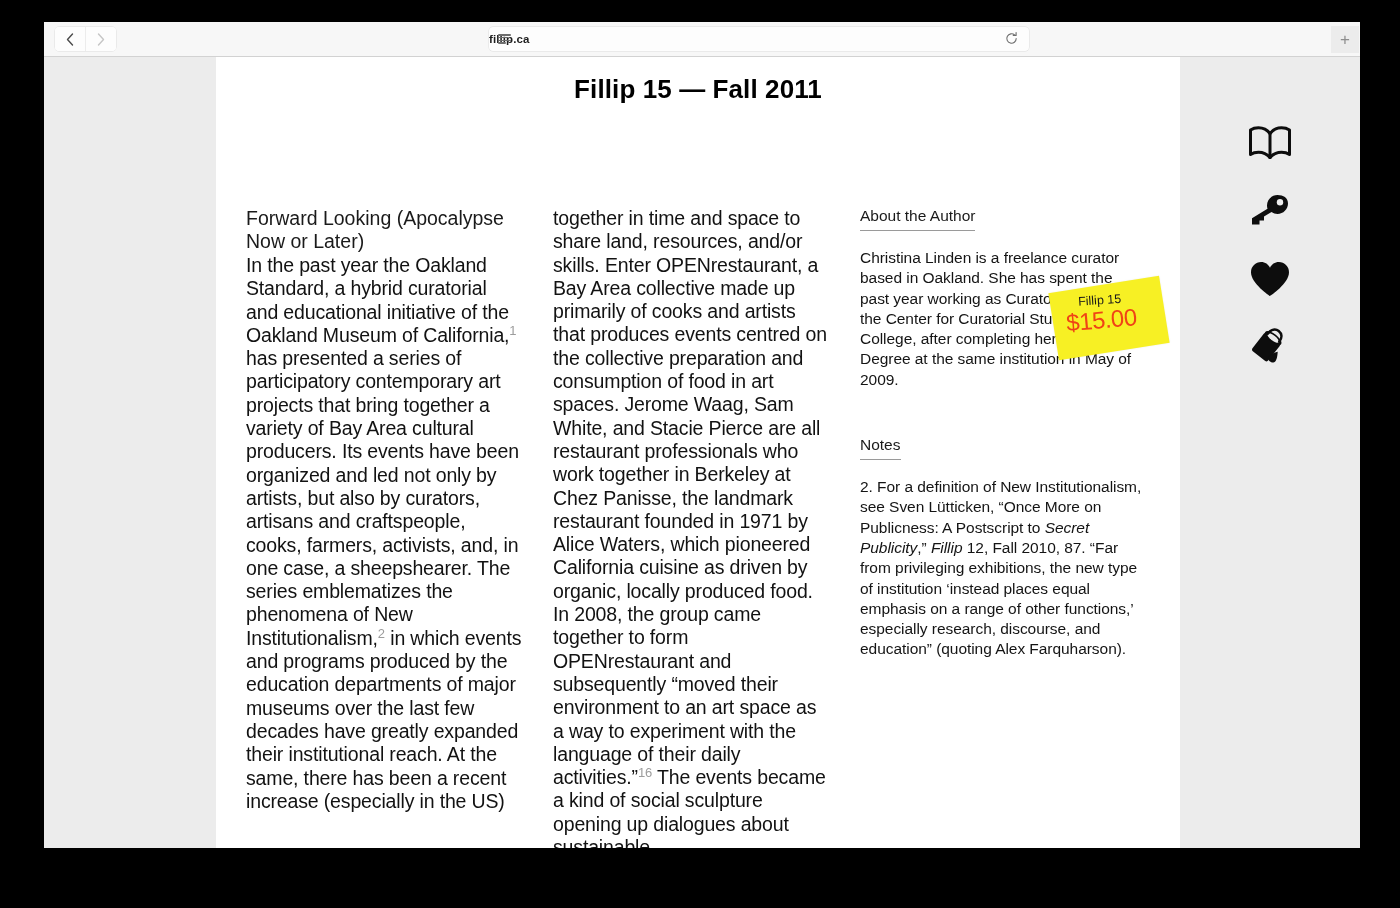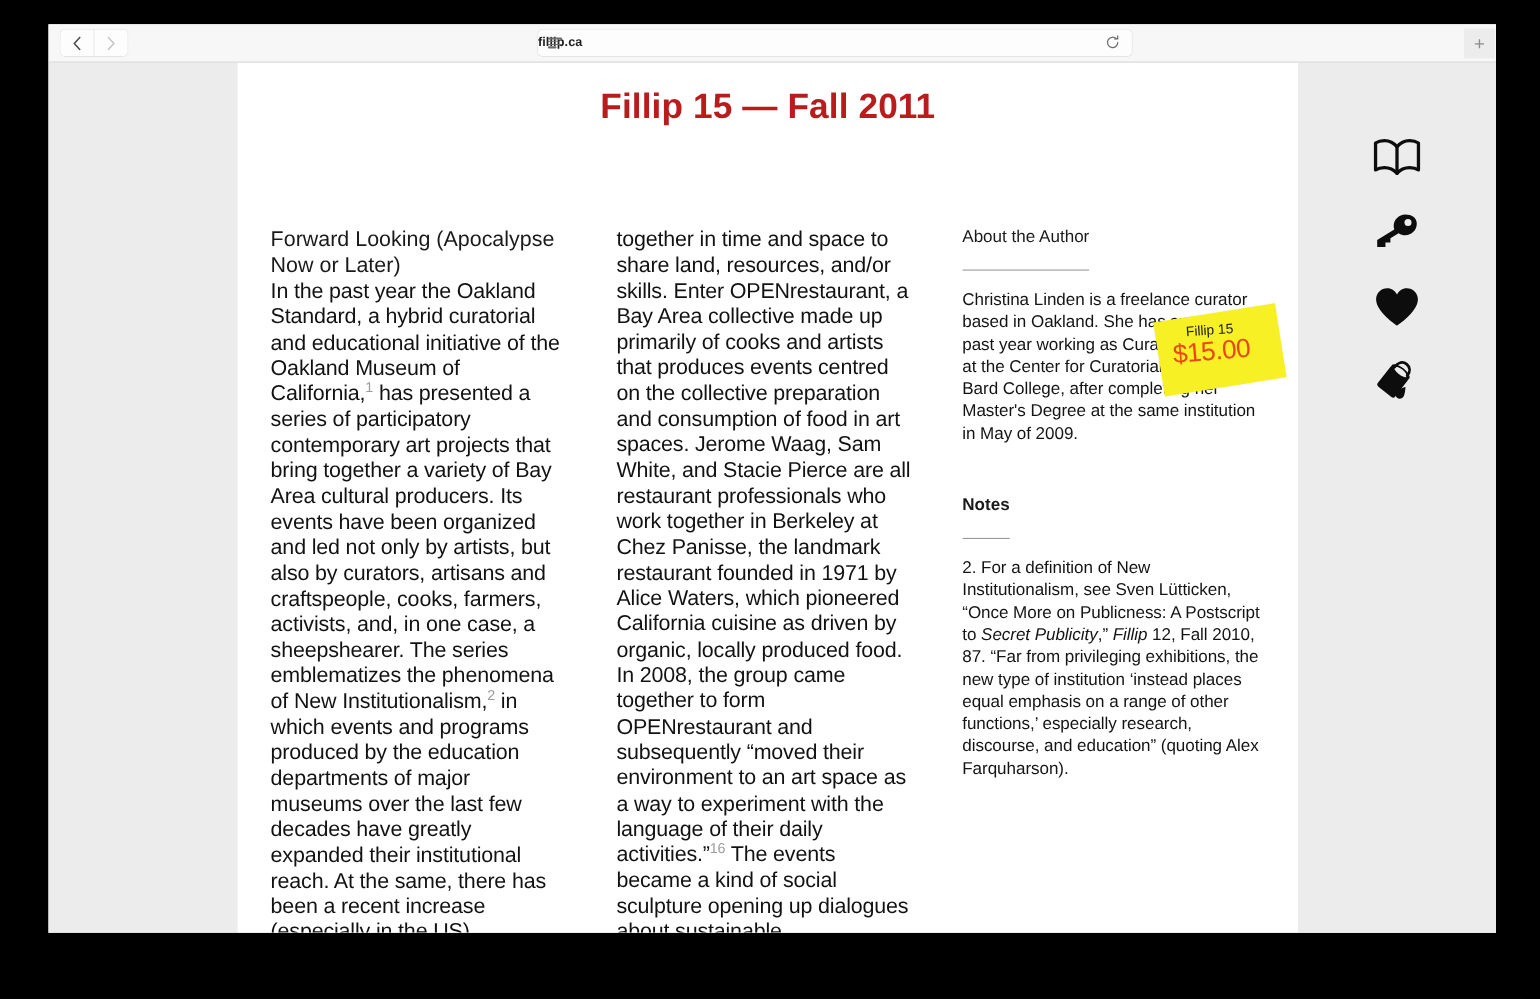--- a/index.html
+++ b/index.html
@@ -139,32 +139,32 @@
     position: absolute;
     left: 172px;
     top: 0;
     width: 964px;
     height: 791px;
     background: #ffffff;
   }
 
   #doc-title {
     text-align: center;
-    font-size: 32px;
-    color: #b91c1c;
+    font-size: 26px;
+    color: #000000;
     letter-spacing: 0.1px;
   }
 
   #columns {
     position: absolute;
     top: 150px;
     left: 30px;
     right: 30px;
     display: flex;
-    gap: 45px;
+    gap: 30px;
   }
   .col { width: 277px; }
   .col.notes-col { width: 283px; }
 
   .art-title {
     font-size: 19.5px;
     line-height: 23px;
     color: #1a1a1a;
     margin: 0 0 1px 0;
   }
@@ -185,25 +185,25 @@
     font-size: 13px;
     color: #9c9c9c;
     vertical-align: super;
     line-height: 0;
   }
 
   .sec-head {
     font-size: 15.5px;
     color: #1a1a1a;
     border-bottom: 1px solid #9a9a9a;
-    padding-bottom: 20px;
+    padding-bottom: 5px;
     display: inline-block;
     margin: 0 0 17px 0;
   }
-  .sec-head.notes-head { margin-top: 30px; font-weight: bold; }
+  .sec-head.notes-head { margin-top: 30px; }
   .about-text, .note-text {
     font-size: 15.5px;
     line-height: 20.3px;
     color: #141414;
     margin: 0 0 16px 0;
     letter-spacing: -0.05px;
   }
   .note-text i { font-style: italic; }
 
   

